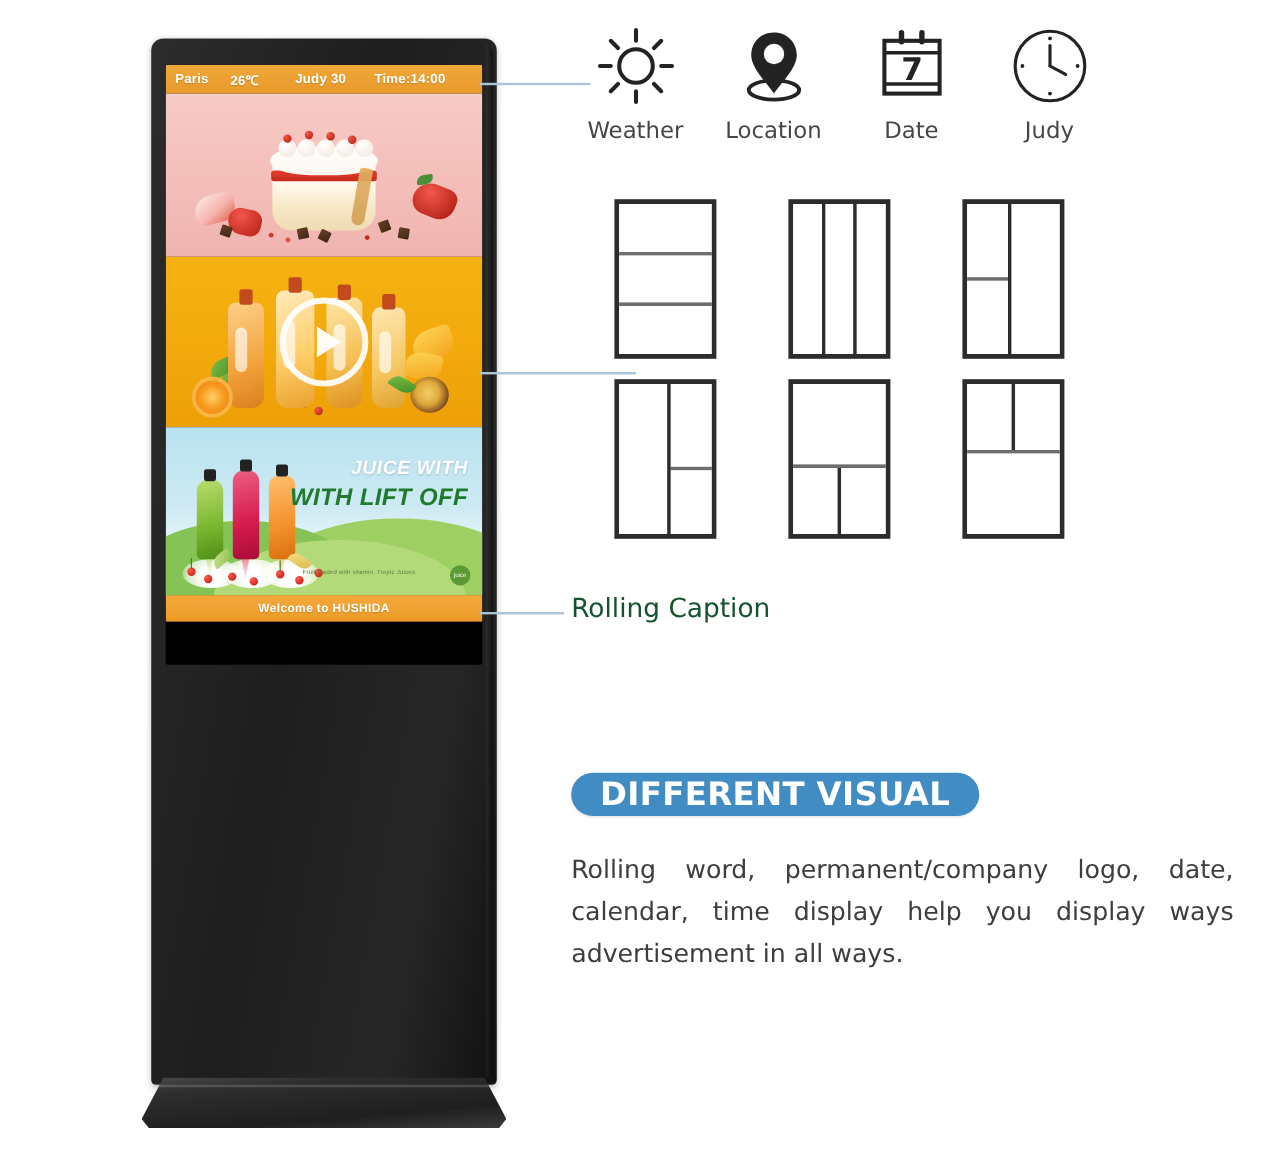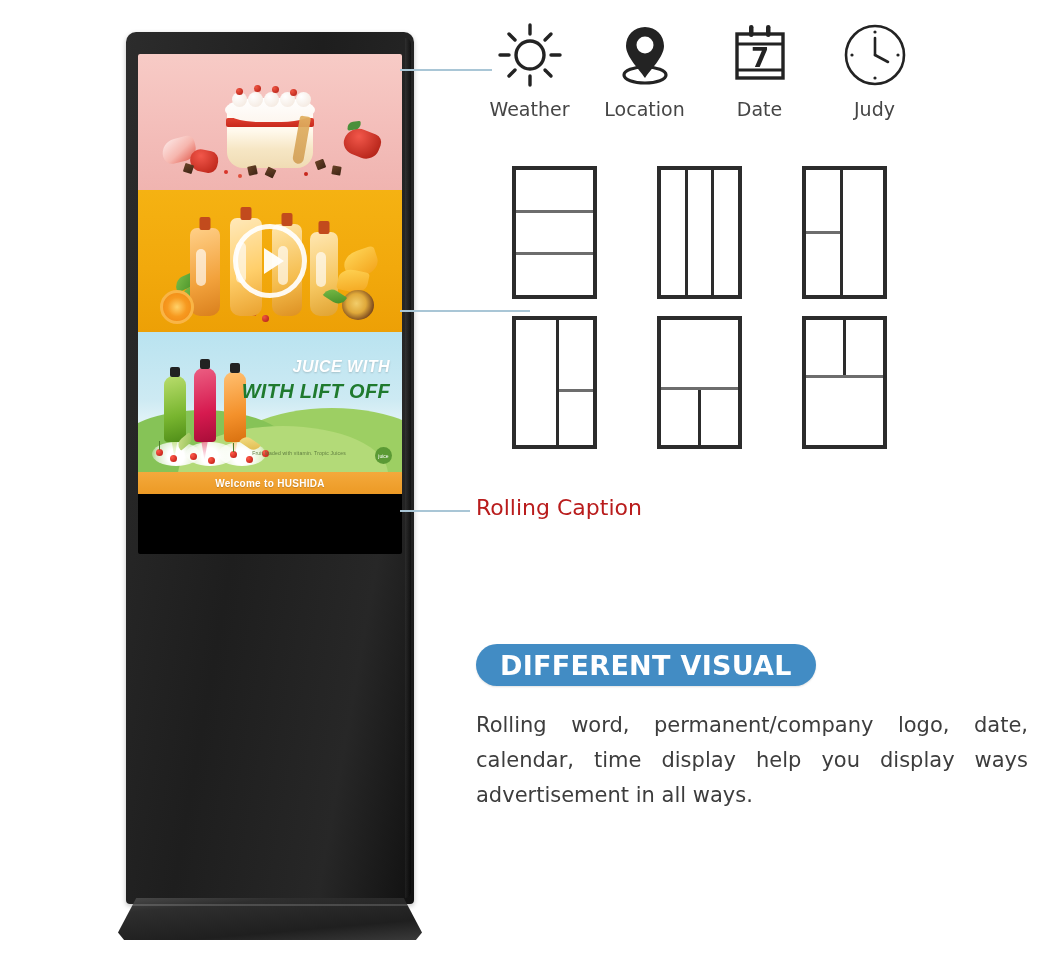--- a/index.html
+++ b/index.html
@@ -443,30 +443,30 @@
   .lb-col { display: flex; flex-direction: column; }
   .lb-cell { flex: 1; background: #fff; }
   .lb-div-h { height: 3px; background: #6d6d6d; }
   .lb-div-v { width: 3px; background: #2c2c2c; }
 
   #rolling-caption-label {
     position: absolute;
     left: 476px;
     top: 495px;
     font-size: 22px;
-    color: #b91c1c;
+    color: #14532d;
     font-family: "DejaVu Sans", sans-serif;
   }
 
   
   #headline-pill {
     position: absolute;
     left: 476px;
     top: 644px;
-    height: 42px;
+    height: 36px;
     padding: 0 24px;
     background: #428cc4;
     border-radius: 21px;
     display: flex;
     align-items: center;
     color: #ffffff;
     font-size: 27px;
     font-weight: bold;
     letter-spacing: .3px;
     font-family: "DejaVu Sans", sans-serif;
@@ -487,20 +487,26 @@
   }
 </style>
 </head>
 <body>
 
 <div id="kiosk">
   <div id="kiosk-body"></div>
 
   <div id="screen">
 
+    <div id="status-bar">
+      <span class="sb-item" id="sb-city">Paris</span>
+      <span class="sb-item" id="sb-temp">26℃</span>
+      <span class="sb-item" id="sb-date">Judy 30</span>
+      <span class="sb-item" id="sb-time">Time:14:00</span>
+    </div>
 
     <div id="panel-cake">
       <div class="cake-plate"></div>
       <div class="cake-cream-band"></div>
       <div class="cake-top"></div>
       <div class="swirl" style="left:94px;"></div>
       <div class="swirl" style="left:110px;"></div>
       <div class="swirl" style="left:126px;"></div>
       <div class="swirl" style="left:142px;"></div>
       <div class="swirl" style="left:158px;"></div>

